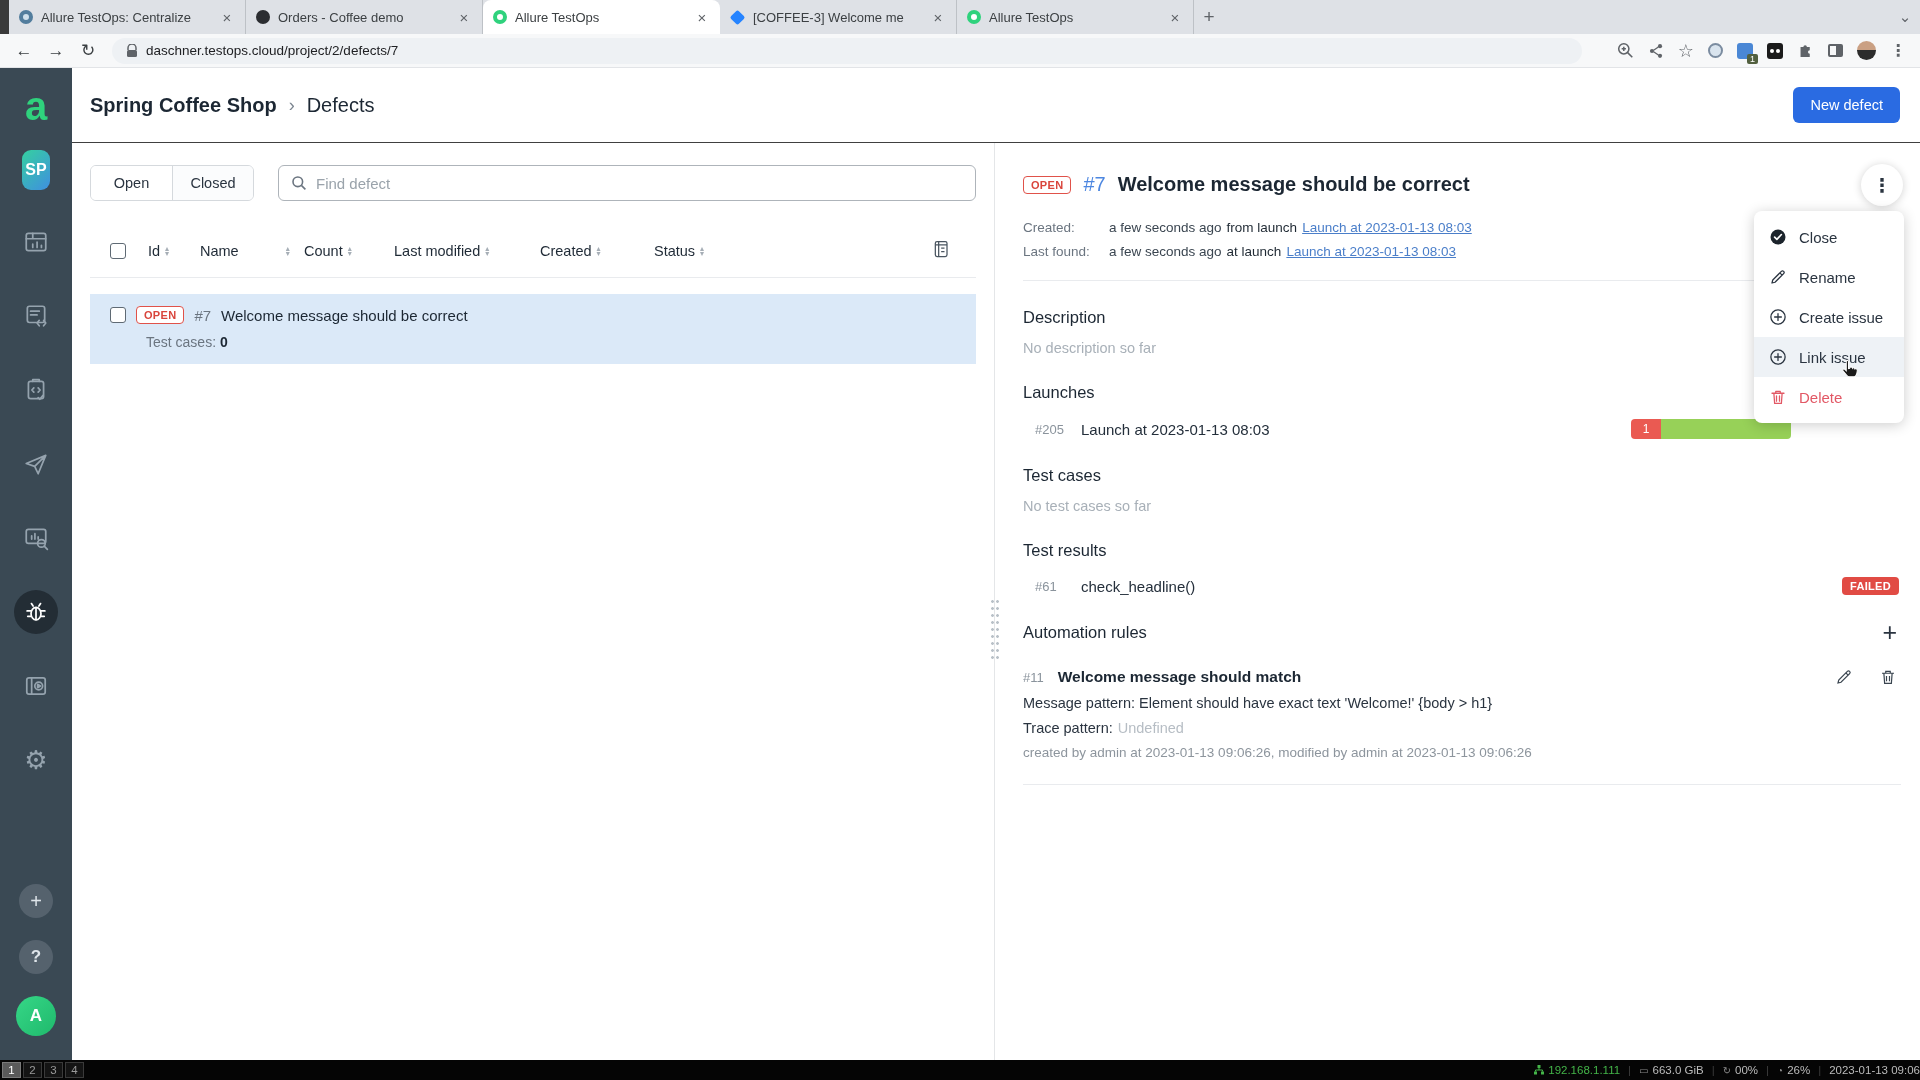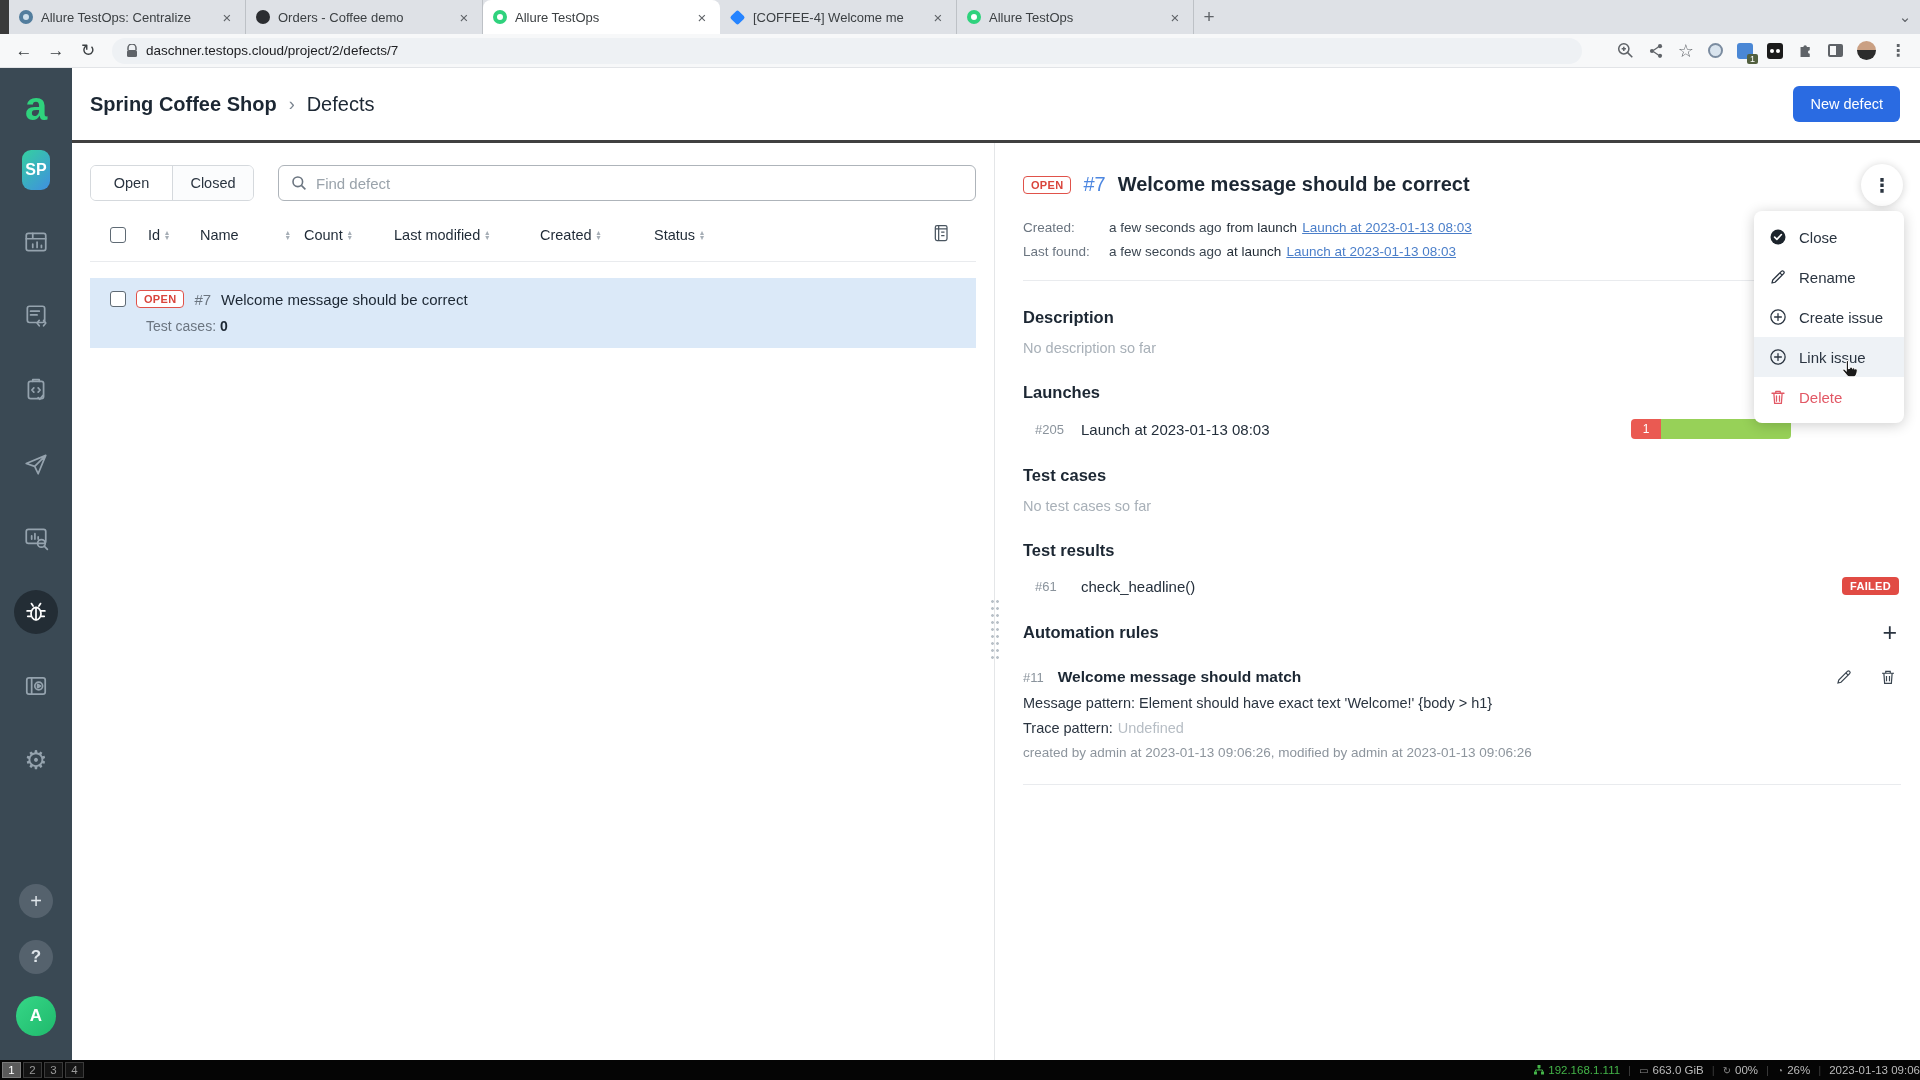--- a/index.html
+++ b/index.html
@@ -54,21 +54,21 @@
   .side-ic.active { background:#232d35; }
   .side-ic.active svg { stroke:#fff; }
   .gear-icon::before { content:"⚙"; font-size:26px; color:#95a3ae; }
   .side-spacer { flex:1; }
   .circle-btn { width:34px; height:34px; border-radius:50%; background:#55626d; color:#dfe5ea; font-size:20px; display:flex; align-items:center; justify-content:center; cursor:pointer; margin-bottom:22px; }
   .q-icon::before { content:"?"; font-size:17px; font-weight:700; }
   .user-avatar { width:40px; height:40px; border-radius:50%; background:linear-gradient(135deg,#36d787,#1fb96c); color:#fff; font-size:17px; font-weight:700; display:flex; align-items:center; justify-content:center; margin-bottom:24px; cursor:pointer; }
 
   
   .main { position:absolute; left:72px; top:68px; right:0; bottom:20px; background:#fff; display:flex; flex-direction:column; }
-  .app-header { height:75px; border-bottom:3px solid #404040; display:flex; align-items:center; padding:0 20px 0 18px; flex:0 0 auto; }
+  .app-header { height:75px; border-bottom:1px solid #404040; display:flex; align-items:center; padding:0 20px 0 18px; flex:0 0 auto; }
   .bc-project { font-size:20px; font-weight:700; color:#1c2733; cursor:pointer; }
   .bc-sep { margin:0 12px; color:#7b8590; font-size:18px; }
   .bc-sep::before { content:"›"; }
   .bc-section { font-size:20px; color:#1c2733; }
   .new-defect-btn { margin-left:auto; background:#2a6be2; color:#fff; border:none; font-size:14.5px; font-family:inherit; padding:10px 17px; border-radius:6px; cursor:pointer; }
 
   .content-row { flex:1; display:flex; min-height:0; }
   .list-pane { width:922px; flex:0 0 auto; padding:22px 18px 0 18px; }
   .v-divider { width:10px; flex:0 0 auto; border-left:1px solid #e4e6e8; position:relative; cursor:col-resize; }
   .drag-dots { position:absolute; left:-5px; top:455px; width:10px; height:64px; background-image:radial-gradient(circle,#b9c1c8 1.3px,transparent 1.5px); background-size:5px 7px; }
@@ -77,21 +77,21 @@
   
   .filter-row { display:flex; align-items:center; }
   .seg-group { display:flex; border:1px solid #d5d9dd; border-radius:6px; overflow:hidden; height:36px; }
   .seg-btn { width:81px; display:flex; align-items:center; justify-content:center; font-size:14.5px; color:#2a3440; cursor:pointer; background:#fff; }
   .seg-btn + .seg-btn { border-left:1px solid #d5d9dd; background:#fbfcfd; }
   .search-box { flex:1; margin-left:24px; height:36px; border:1px solid #aeb4ba; border-radius:6px; display:flex; align-items:center; padding:12px 12px; gap:9px; background:#fff; }
   .search-box svg { width:16px; height:16px; stroke:#6b7580; fill:none; stroke-width:2; }
   .search-input { border:none; outline:none; flex:1; font-size:15px; font-family:inherit; color:#202b36; background:transparent; }
   .search-input::placeholder { color:#9aa3ab; }
 
-  .tbl-header { margin-top:22px; display:flex; align-items:center; padding:0 0 14px 20px; border-bottom:1px solid #e9ebee; }
+  .tbl-header { margin-top:38px; display:flex; align-items:center; padding:0 0 14px 20px; border-bottom:1px solid #e9ebee; }
   .checkbox { width:16px; height:16px; border:1.5px solid #5f6a74; border-radius:3px; background:#fff; cursor:pointer; flex:0 0 auto; }
   .col { display:flex; align-items:center; gap:5px; font-size:14.5px; font-weight:500; color:#1f2a36; cursor:pointer; }
   .col-id { margin-left:22px; width:52px; }
   .col-name { width:104px;gap:47px; }
   .col-count { width:90px; }
   .col-mod { width:146px; }
   .col-created { width:114px; }
   .col-status { width:86px; }
   .sort { display:flex; flex-direction:column; line-height:5px; font-size:8px; color:#a6aeb6; }
   .sort i { font-style:normal; }
@@ -113,21 +113,21 @@
   .kebab-btn { position:absolute; top:21px; right:17px; width:42px; height:42px; border-radius:50%; background:#fff; box-shadow:0 1px 8px rgba(0,0,0,.18); display:flex; align-items:center; justify-content:center; font-size:19px; color:#2a3440; cursor:pointer; z-index:5; }
 
   .meta-block { margin-top:20px; font-size:13.5px; line-height:24px; }
   .meta-row { display:flex; }
   .meta-label { width:86px; color:#6b7580; }
   .meta-val { color:#3a4550; }
   .meta-mid { color:#1f2933; font-weight:500; margin:0 5px; }
   .launch-link { color:#4a7ec9; text-decoration:underline; cursor:pointer; }
   .d-divider { margin-top:16px; border-top:1px solid #e9ebee; }
 
-  .sec-h { margin-top:27px; font-size:16.5px; font-weight:700; color:#1c2733; display:flex; align-items:center; }
+  .sec-h { margin-top:27px; font-size:16.5px; font-weight:400; color:#1c2733; display:flex; align-items:center; }
   .sec-empty { margin-top:13px; font-size:14.5px; color:#a8b0b8; }
   .sec-row { margin-top:17px; display:flex; align-items:center; }
   .row-id { color:#8a939c; font-size:13px; width:46px; margin-left:12px; flex:0 0 auto; }
   .row-name { font-size:15px; color:#242f3b; cursor:pointer; }
   .launch-bar { margin-left:auto; margin-right:110px; display:flex; height:20px; width:160px; border-radius:4px; overflow:hidden; }
   .lb-failed { width:30px; background:#ea5a52; color:#fff; font-size:12px; display:flex; align-items:center; justify-content:center; }
   .lb-passed { flex:1; background:#97d158; }
   .badge-failed { margin-left:auto; margin-right:2px; background:#e14b44; color:#fff; font-size:11px; font-weight:700; padding:3px 8px; border-radius:4px; letter-spacing:.3px; }
   .add-rule-btn { margin-left:auto; margin-right:4px; font-size:25px; font-weight:400; color:#2a3440; cursor:pointer; line-height:20px; }
 
@@ -175,21 +175,21 @@
     <span class="t-title">Orders - Coffee demo</span>
     <span class="x-icon"></span>
   </div>
   <div class="tab active">
     <span class="favicon fav-ring-green"></span>
     <span class="t-title">Allure TestOps</span>
     <span class="x-icon"></span>
   </div>
   <div class="tab">
     <span class="favicon fav-jira"></span>
-    <span class="t-title">[COFFEE-4] Welcome me</span>
+    <span class="t-title">[COFFEE-3] Welcome me</span>
     <span class="x-icon"></span>
   </div>
   <div class="tab">
     <span class="favicon fav-ring-green"></span>
     <span class="t-title">Allure TestOps</span>
     <span class="x-icon"></span>
   </div>
   <div class="newtab-btn plus-icon"></div>
   <div class="tabbar-spacer"></div>
   <div class="tabsearch-btn chevdown-icon"></div>

